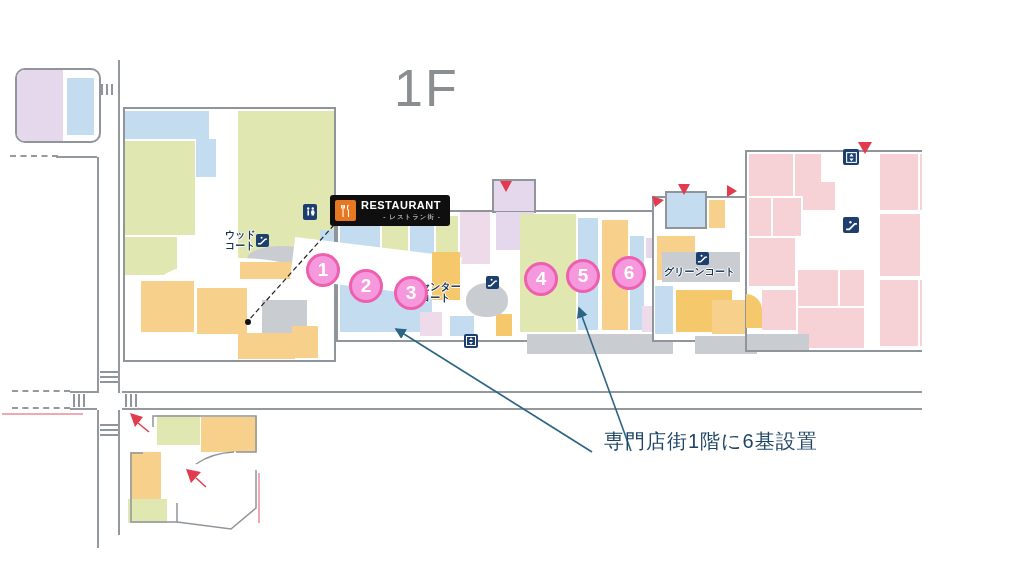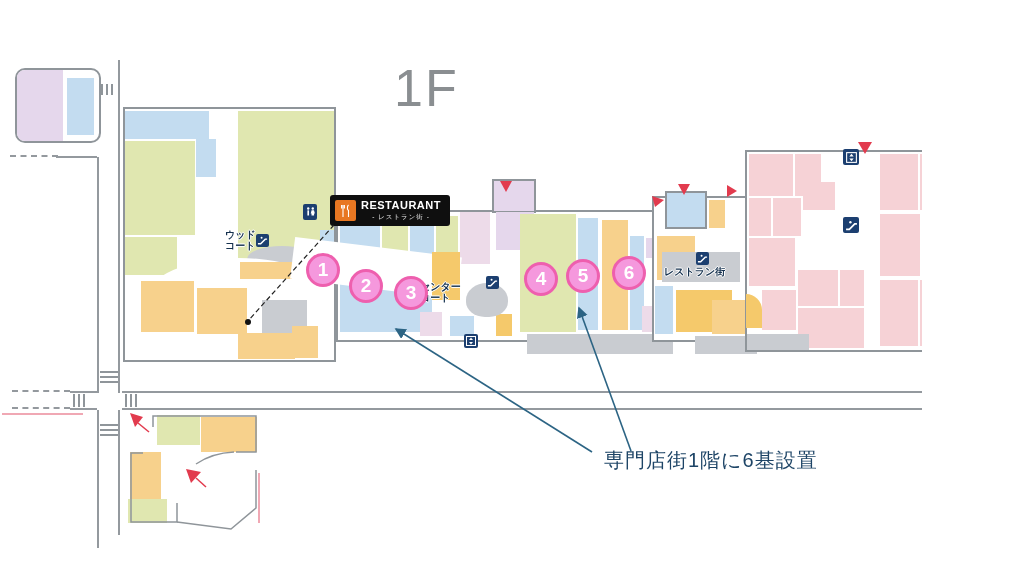--- a/index.html
+++ b/index.html
@@ -12,29 +12,29 @@
   .road{position:absolute;background:#94999e;}
   .roadd{position:absolute;border-top:2px dashed #94999e;height:0;}
   .ladv{position:absolute;background:repeating-linear-gradient(to right,#8f959a 0 2px,transparent 2px 5px);}
   .ladh{position:absolute;background:repeating-linear-gradient(to bottom,#8f959a 0 2px,transparent 2px 5px);}
   .floor-title{position:absolute;left:394px;top:58px;color:#8a8e91;font-size:52px;font-weight:500;letter-spacing:2px;}
   .courtlbl{position:absolute;font-weight:bold;font-size:10px;line-height:10.5px;color:#16324f;white-space:nowrap;
             text-shadow:1px 0 0 #fff,-1px 0 0 #fff,0 1px 0 #fff,0 -1px 0 #fff;}
   .rest-sign{position:absolute;left:330px;top:195px;width:120px;height:31px;background:#0f0f0f;border-radius:3px;
              display:flex;align-items:center;gap:5px;padding-left:5px;box-sizing:border-box;color:#fff;}
   .rest-icon{width:21px;height:21px;background:#e87722;border-radius:2px;display:flex;align-items:center;justify-content:center;flex:0 0 auto;}
-  .rest-text{display:flex;flex-direction:column;align-items:center;line-height:11px;}
+  .rest-text{display:flex;flex-direction:column;align-items:flex-end;line-height:11px;}
   .rest-title{font-size:11px;font-weight:bold;letter-spacing:.5px;}
   .rest-sub{font-size:6.5px;color:#eee;letter-spacing:1px;}
   .aeon-sign{position:absolute;left:797px;top:239px;width:133px;height:26px;background:#0d0d0d;color:#fff;
              display:flex;align-items:center;justify-content:center;font-size:16px;font-weight:bold;letter-spacing:1px;}
   .unit{position:absolute;width:34px;height:34px;border-radius:50%;background:#f598dd;border:3px solid #ee5fae;
         box-sizing:border-box;display:flex;align-items:center;justify-content:center;color:#fff;font-size:19px;font-weight:bold;}
   .icn{position:absolute;background:#1c3f70;border-radius:2px;display:flex;align-items:center;justify-content:center;}
-  .note{position:absolute;left:604px;top:447px;font-size:20px;color:#1d4466;letter-spacing:1px;white-space:nowrap;}
+  .note{position:absolute;left:604px;top:428px;font-size:20px;color:#1d4466;letter-spacing:1px;white-space:nowrap;}
   svg.overlay{position:absolute;left:0;top:0;pointer-events:none;}
 </style>
 </head>
 <body>
 
 <div class="stage">
 
   <div class="road" style="left:118px;top:60px;width:2px;height:333px"></div>
   <div class="road" style="left:97px;top:157px;width:2px;height:236px"></div>
   <div class="road" style="left:97px;top:410px;width:2px;height:138px"></div>
@@ -184,21 +184,21 @@
   <div class="floor-title">1F</div>
 
   <div class="courtlbl" style="left:225px;top:230px">
     <div>ウッド</div>
     <div>コート</div>
   </div>
   <div class="courtlbl" style="left:420px;top:282px">
     <div>センター</div>
     <div>コート</div>
   </div>
-  <div class="courtlbl" style="left:664px;top:267px">レストラン街</div>
+  <div class="courtlbl" style="left:664px;top:267px">グリーンコート</div>
 
   <div class="rest-sign">
     <span class="rest-icon">
       <svg width="12" height="14" viewBox="0 0 12 14">
           <path d="M3,1 v5 M1.6,1 v3.5 M4.4,1 v3.5 M3,6 v7" stroke="#fff" stroke-width="1.1" fill="none"></path>
           <path d="M8.5,1 c-1.5,1.5 -1.5,4.5 0,5.5 v6.5" stroke="#fff" stroke-width="1.1" fill="none"></path>
         </svg>
     </span>
     <span class="rest-text">
       <span class="rest-title">RESTAURANT</span>

